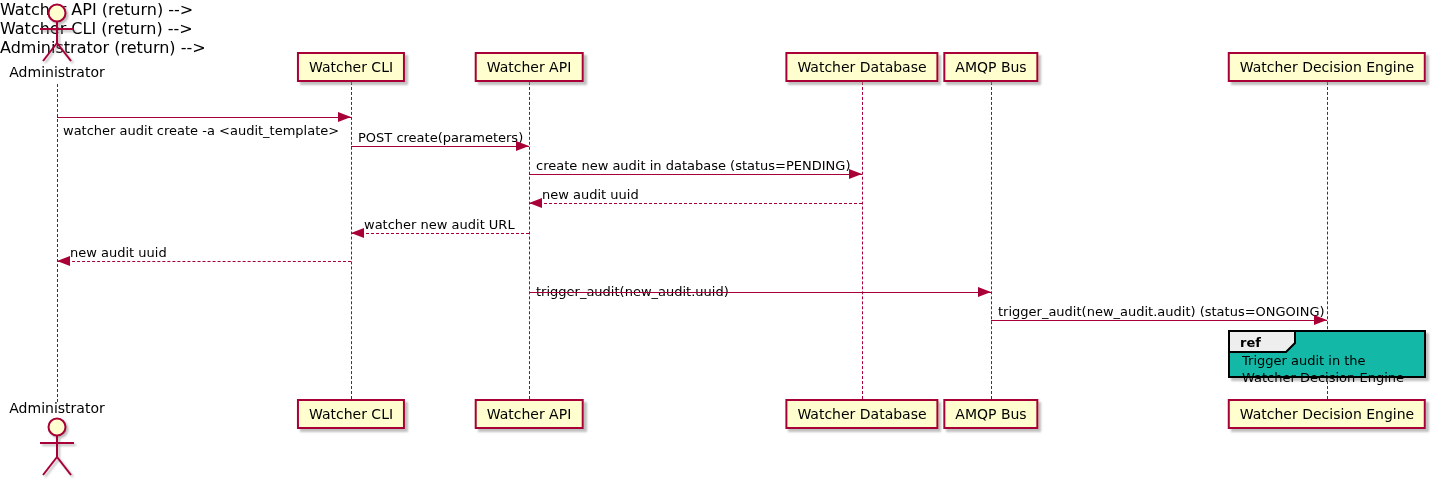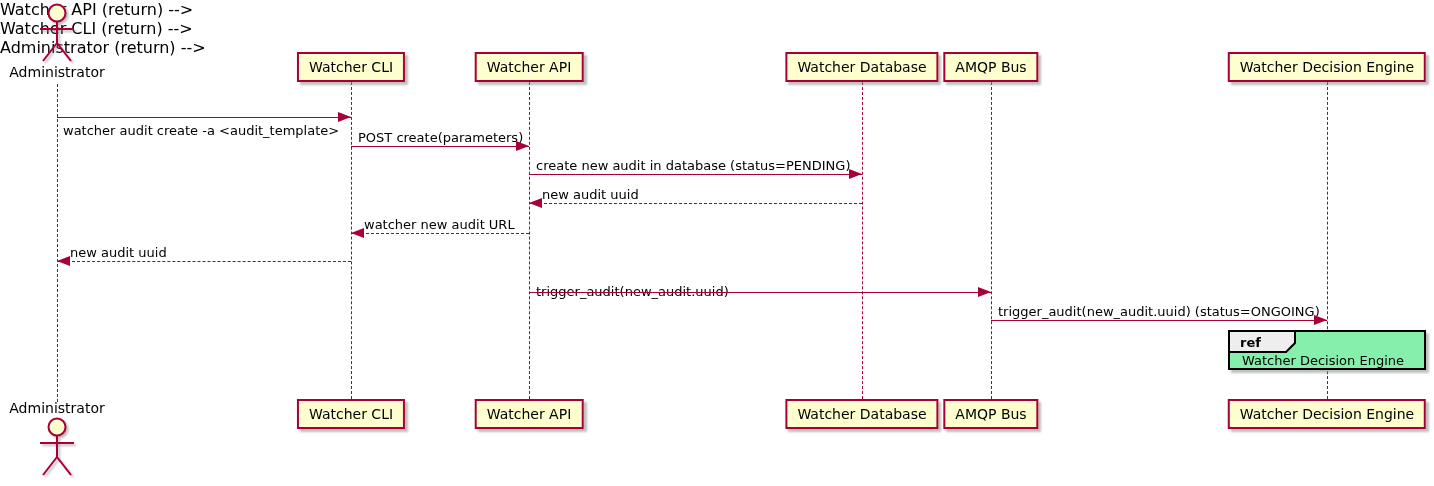--- a/index.html
+++ b/index.html
@@ -19,22 +19,22 @@
   .actor-figure{position:absolute;transform:translateX(-50%);filter:drop-shadow(2.5px 2.5px 1px rgba(140,140,140,0.6));}
   .actor-label{position:absolute;transform:translateX(-50%);font-size:14px;white-space:nowrap;}
   .msg-label{position:absolute;font-size:13px;line-height:14px;white-space:nowrap;}
   .msg-line{position:absolute;height:0;}
   .msg-line.solid{border-top:1.6px solid #A80036;}
   .msg-line.dashed{border-top:1.2px dashed #A80036;}
   .arrow{position:absolute;width:0;height:0;border-top:5px solid transparent;border-bottom:5px solid transparent;}
   .arrow.right{border-left:13px solid #A80036;}
   .arrow.left{border-right:13px solid #A80036;}
   .ref-box{
-    position:absolute;left:1228px;top:330px;width:198px;height:40px;
-    background:#86efac;border:2px solid #000;box-sizing:border-box;
+    position:absolute;left:1228px;top:330px;width:198px;height:48px;
+    background:#14b8a6;border:2px solid #000;box-sizing:border-box;
     box-shadow:3px 3px 2px rgba(140,140,140,0.55);
   }
   .ref-tab{position:absolute;left:-2px;top:-2px;}
   .ref-body{padding:20px 4px 0 12px;font-size:13px;line-height:17px;}
 </style>
 </head>
 <body>
 
 <div id="diagram">
 
@@ -109,32 +109,33 @@
 
   
   <div>
     <div class="msg-label" style="left:536px;top:277px;margin-top:8px;">trigger_audit(new_audit.uuid)</div>
     <div class="msg-line solid" style="left:529px;top:291.5px;width:462px;"></div>
     <div class="arrow right" style="left:978px;top:287px;"></div>
   </div>
 
   
   <div>
-    <div class="msg-label" style="left:998px;top:305px;">trigger_audit(new_audit.uuid) (status=ONGOING)</div>
+    <div class="msg-label" style="left:998px;top:305px;">trigger_audit(new_audit.audit) (status=ONGOING)</div>
     <div class="msg-line solid" style="left:991px;top:319.5px;width:336px;"></div>
     <div class="arrow right" style="left:1314px;top:315px;"></div>
   </div>
 
   
   <div class="ref-box">
     <svg class="ref-tab" width="72" height="24" viewBox="0 0 72 24">
       <polygon points="1,1 67,1 67,13 58,22 1,22" fill="#EEEEEE" stroke="#000000" stroke-width="2"></polygon>
       <text x="12" y="17" font-size="13" font-weight="bold" font-family="DejaVu Sans, sans-serif" fill="#000000">ref</text>
     </svg>
     <div class="ref-body">
+      <div>Trigger audit in the</div>
       <div>Watcher Decision Engine</div>
     </div>
   </div>
 
   
   <div class="participant" style="left:351px;top:399px;">Watcher CLI</div>
   <div class="participant" style="left:529px;top:399px;">Watcher API</div>
   <div class="participant" style="left:862px;top:399px;">Watcher Database</div>
   <div class="participant" style="left:991px;top:399px;">AMQP Bus</div>
   <div class="participant" style="left:1327px;top:399px;">Watcher Decision Engine</div>

